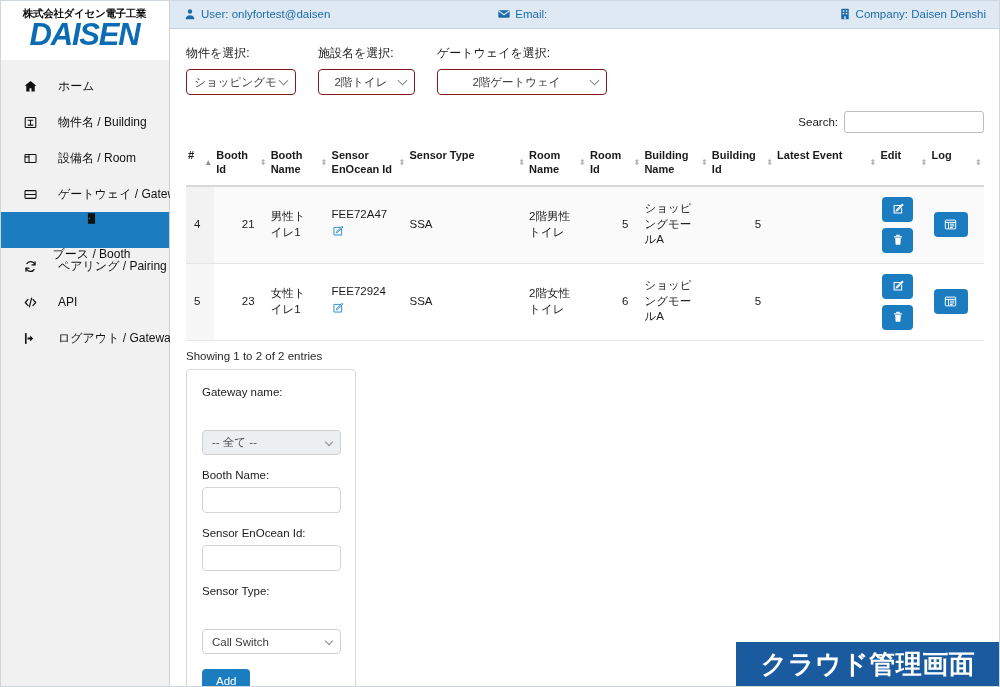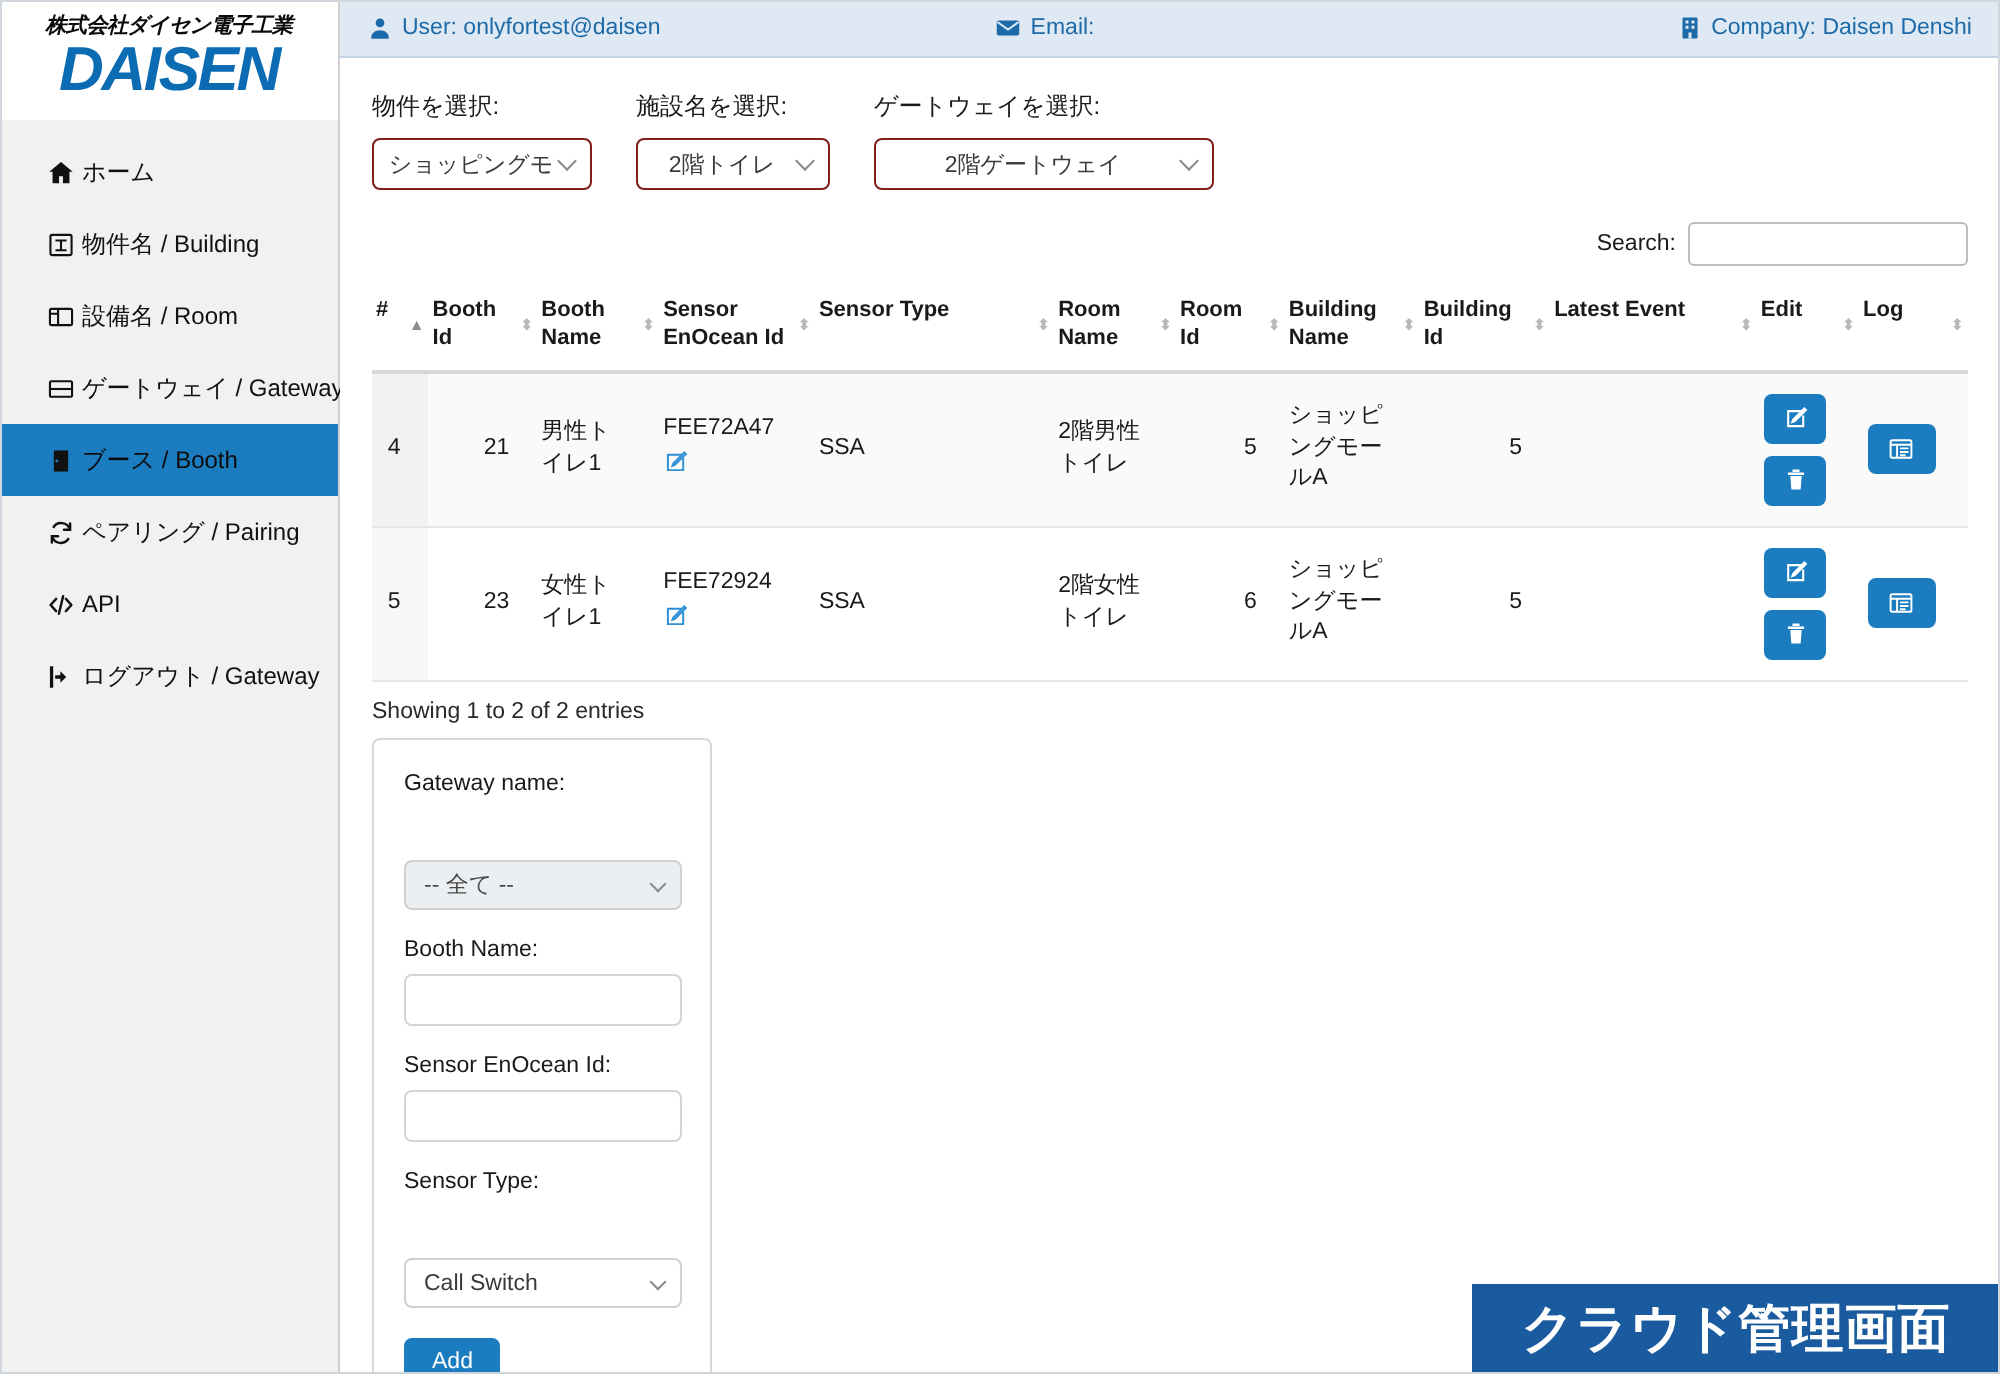--- a/index.html
+++ b/index.html
@@ -45,45 +45,45 @@
     background: #ffffff;
   }
   .logo-jp {
     font-size: 10.5px;
     font-weight: 700;
     color: #0b0b0b;
     letter-spacing: -0.3px;
     text-align: center;
     line-height: 1.1;
     white-space: nowrap;
-    font-style: italic;
   }
   .logo-main {
     font-size: 31px;
     font-weight: 800;
     font-style: italic;
     letter-spacing: -1.2px;
     color: #0b6cb4;
     text-align: center;
     line-height: 1.02;
     margin-top: -1px;
   }
   .nav { margin-top: 8px; }
   .nav-item {
-    display: flex; align-items: center; gap: 4px;
+    display: flex; align-items: center; gap: 21px;
     height: 36px;
     padding: 0 10px 0 24px;
     font-size: 12px;
     color: #111111;
     white-space: nowrap;
     cursor: pointer;
   }
   .nav-item.active {
     background: #1b7dc0;
     color: #0d0d0d;
+    flex-direction: column;
   }
   .nav-ico { width: 13px; height: 13px; flex: 0 0 auto; }
   .nav-ico svg { display: block; }
 
   
   .main {
     position: absolute; left: 170px; top: 29px;
     width: 830px; height: 658px;
     background: #ffffff;
   }

